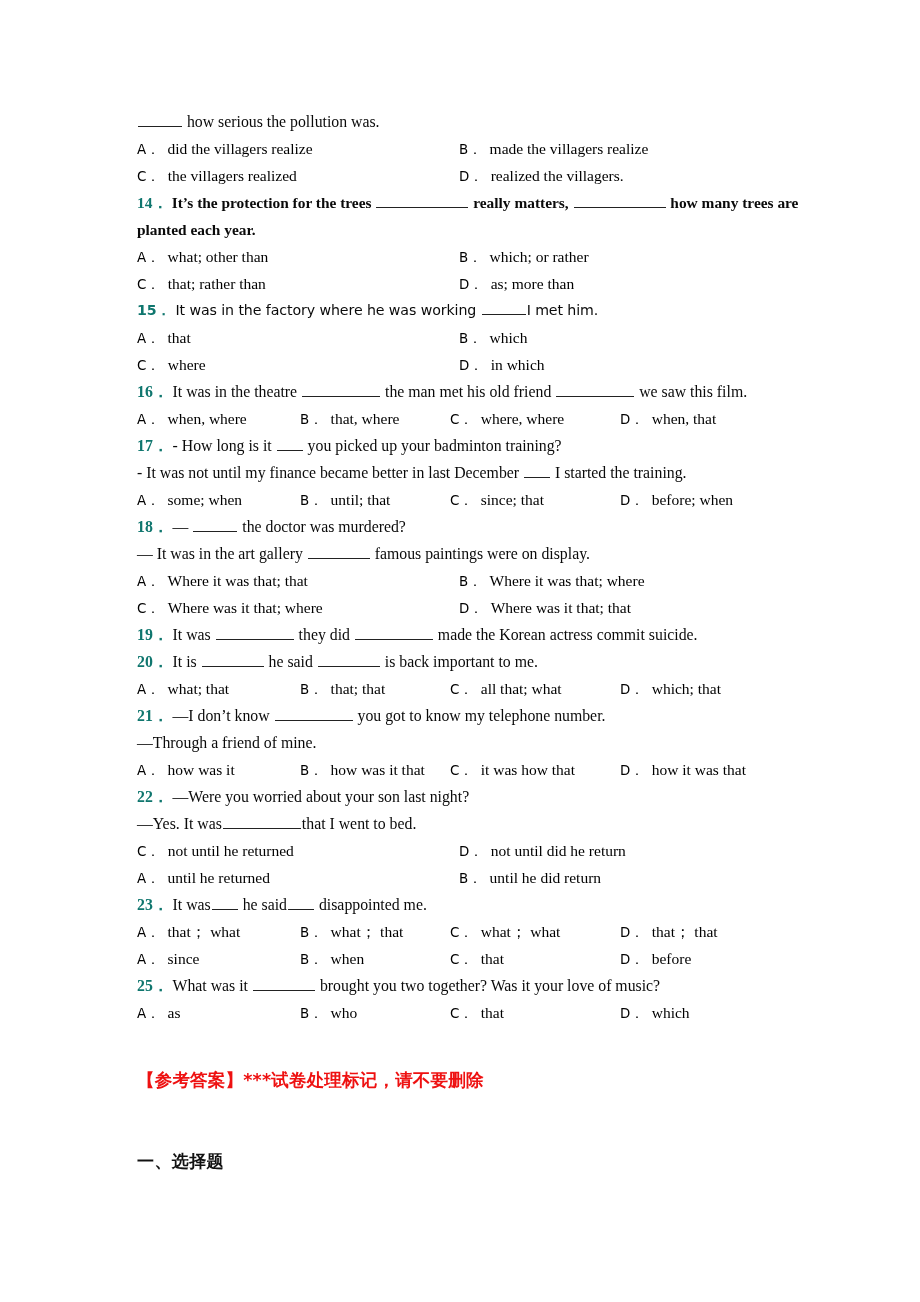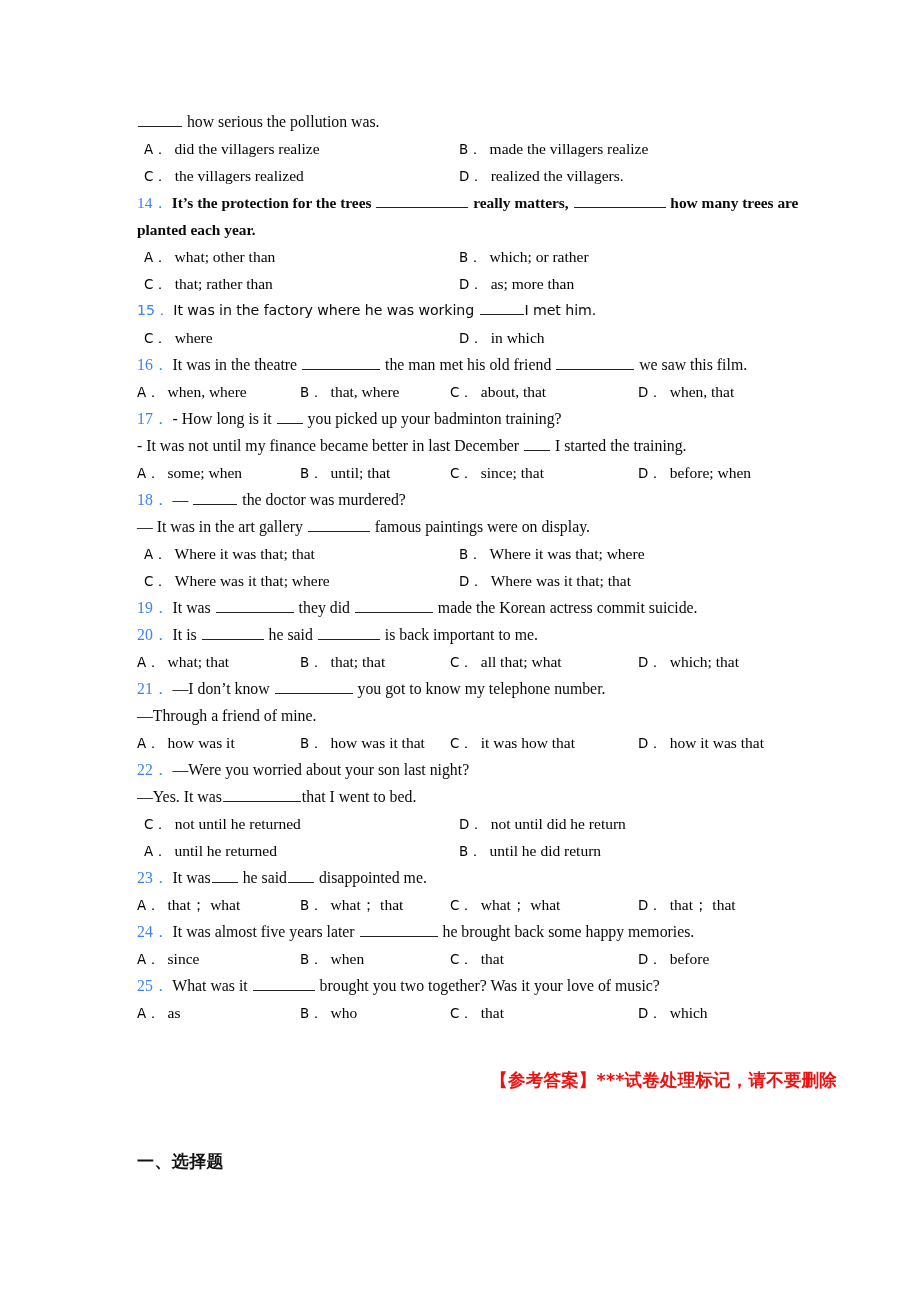--- a/index.html
+++ b/index.html
@@ -31,22 +31,22 @@
   .line {
     font-size: 15.5px;
     line-height: 27px;
     white-space: nowrap;
     color: #0a0a0a;
   }
   .line.wrap {
     white-space: normal;
   }
   .qnum {
-    color: #3b82f6;
-    font-weight: normal;
+    color: #0f766e;
+    font-weight: bold;
   }
   
   .stem {
     font-family: "Liberation Serif", "DejaVu Serif", serif;
     font-size: 15.8px;
   }
   
   .stem.sans {
     font-family: "DejaVu Sans", "Liberation Sans", sans-serif;
     font-size: 14.2px;
@@ -84,37 +84,36 @@
     font-family: "Liberation Serif", "DejaVu Serif", serif;
   }
   .opt .ltr {
     font-family: "DejaVu Sans", "Liberation Sans", sans-serif;
     font-size: 13.4px;
   }
   .opt .txt {
     margin-left: 8px;
   }
   
-  .opts.cols2 .c0 { left: 7px; text-align: center; }
+  .opts.cols2 .c0 { left: 0px; text-align: center; }
   .opts.cols2 .c1 { left: 322px; }
   
   .opts.cols4 .c0 { left: 0px; }
   .opts.cols4 .c1 { left: 163px; }
   .opts.cols4 .c2 { left: 313px; }
-  .opts.cols4 .c3 { left: 501px; }
+  .opts.cols4 .c3 { left: 483px; }
   
   .answer-key {
     margin-top: 42px;
     color: #ee1111;
     font-weight: bold;
     font-size: 17.5px;
     font-family: "DejaVu Sans", "Liberation Sans", sans-serif;
     letter-spacing: 0.2px;
     white-space: nowrap;
-    text-align: right;
   }
   .section-heading {
     margin-top: 58px;
     color: #111111;
     font-weight: bold;
     font-size: 17px;
     font-family: "DejaVu Sans", "Liberation Sans", sans-serif;
     letter-spacing: 0.4px;
     white-space: nowrap;
   }
@@ -142,28 +141,32 @@
         <div class="opts cols2">
           <span class="opt c0"><span class="ltr">A．</span><span class="txt">what; other than</span></span>
           <span class="opt c1"><span class="ltr">B．</span><span class="txt">which; or rather</span></span>
         </div>
         <div class="opts cols2">
           <span class="opt c0"><span class="ltr">C．</span><span class="txt">that; rather than</span></span>
           <span class="opt c1"><span class="ltr">D．</span><span class="txt">as; more than</span></span>
         </div>
         <div class="line wrap stem sans"><span class="qnum">15．  </span><span>It was in the factory where he was working </span><span class="blank b-sm"></span><span>I met him.</span></div>
         <div class="opts cols2">
+          <span class="opt c0"><span class="ltr">A．</span><span class="txt">that</span></span>
+          <span class="opt c1"><span class="ltr">B．</span><span class="txt">which</span></span>
+        </div>
+        <div class="opts cols2">
           <span class="opt c0"><span class="ltr">C．</span><span class="txt">where</span></span>
           <span class="opt c1"><span class="ltr">D．</span><span class="txt">in which</span></span>
         </div>
         <div class="line wrap stem"><span class="qnum">16．  </span><span>It was in the theatre </span><span class="blank b-lg"></span><span> the man met his old friend </span><span class="blank b-lg"></span><span> we saw this film.</span></div>
         <div class="opts cols4">
           <span class="opt c0"><span class="ltr">A．</span><span class="txt">when, where</span></span>
           <span class="opt c1"><span class="ltr">B．</span><span class="txt">that, where</span></span>
-          <span class="opt c2"><span class="ltr">C．</span><span class="txt">about, that</span></span>
+          <span class="opt c2"><span class="ltr">C．</span><span class="txt">where, where</span></span>
           <span class="opt c3"><span class="ltr">D．</span><span class="txt">when, that</span></span>
         </div>
         <div class="line wrap stem"><span class="qnum">17．  </span><span>- How long is it </span><span class="blank b-xs"></span><span> you picked up your badminton training?</span></div>
         <div class="line wrap stem"><span>- It was not until my finance became better in last December </span><span class="blank b-xs"></span><span> I started the training.</span></div>
         <div class="opts cols4">
           <span class="opt c0"><span class="ltr">A．</span><span class="txt">some; when</span></span>
           <span class="opt c1"><span class="ltr">B．</span><span class="txt">until; that</span></span>
           <span class="opt c2"><span class="ltr">C．</span><span class="txt">since; that</span></span>
           <span class="opt c3"><span class="ltr">D．</span><span class="txt">before; when</span></span>
         </div>
@@ -203,21 +206,20 @@
           <span class="opt c0"><span class="ltr">A．</span><span class="txt">until he returned</span></span>
           <span class="opt c1"><span class="ltr">B．</span><span class="txt">until he did return</span></span>
         </div>
         <div class="line wrap stem"><span class="qnum">23．  </span><span>It was</span><span class="blank b-xs"></span><span> he said</span><span class="blank b-xs"></span><span> disappointed me.</span></div>
         <div class="opts cols4">
           <span class="opt c0"><span class="ltr">A．</span><span class="txt">that； what</span></span>
           <span class="opt c1"><span class="ltr">B．</span><span class="txt">what； that</span></span>
           <span class="opt c2"><span class="ltr">C．</span><span class="txt">what； what</span></span>
           <span class="opt c3"><span class="ltr">D．</span><span class="txt">that； that</span></span>
         </div>
-        <div class="line wrap stem"><span class="qnum">24．  </span><span>It was almost five years later </span><span class="blank b-lg"></span><span> he brought back some happy memories.</span></div>
         <div class="opts cols4">
           <span class="opt c0"><span class="ltr">A．</span><span class="txt">since</span></span>
           <span class="opt c1"><span class="ltr">B．</span><span class="txt">when</span></span>
           <span class="opt c2"><span class="ltr">C．</span><span class="txt">that</span></span>
           <span class="opt c3"><span class="ltr">D．</span><span class="txt">before</span></span>
         </div>
         <div class="line wrap stem"><span class="qnum">25．  </span><span>What was it </span><span class="blank b-md"></span><span> brought you two together? Was it your love of music?</span></div>
         <div class="opts cols4">
           <span class="opt c0"><span class="ltr">A．</span><span class="txt">as</span></span>
           <span class="opt c1"><span class="ltr">B．</span><span class="txt">who</span></span>

